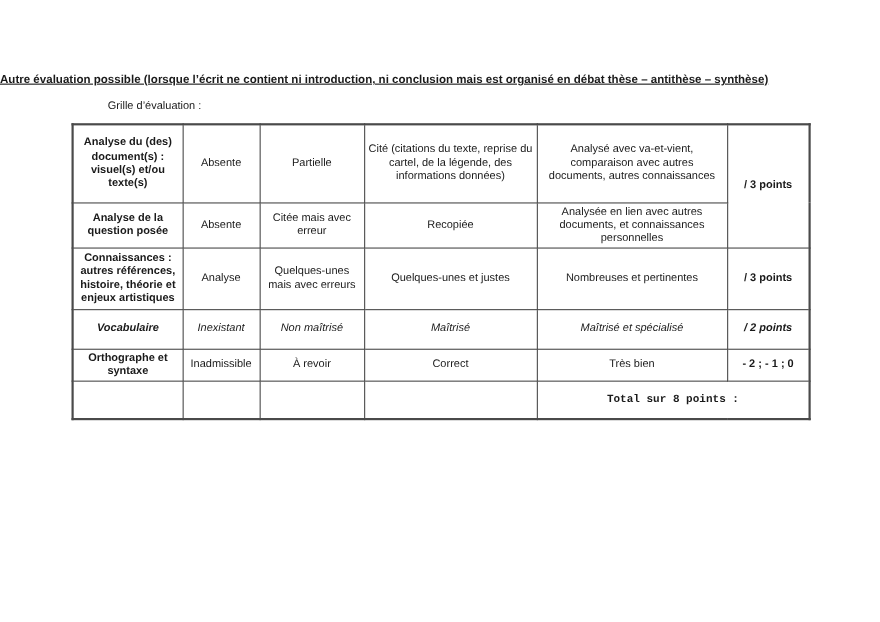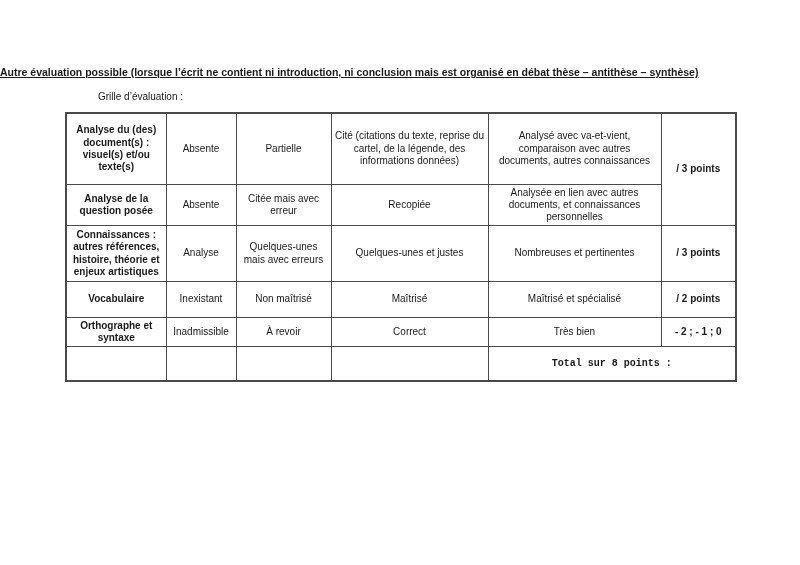--- a/index.html
+++ b/index.html
@@ -51,21 +51,21 @@
     overflow: hidden;
   }
   table.eval {
     border: 2px solid #4a4a4a;
   }
   td.criterion { font-weight: bold; }
   td.points { font-weight: bold; }
   tr.r1 { height: 71px; }
   tr.r2 { height: 35px; padding-left: 13px; }
   tr.r3 { height: 56px; }
-  tr.r4 { height: 36px; }
+  tr.r4 { height: 36px; font-style: italic; }
   tr.r5 { height: 28px; }
   tr.r6 { height: 34px; font-family: Liberation Mono, monospace; }
 </style>
 </head>
 <body>
 
 <div class="doc-title">Autre évaluation possible (lorsque l’écrit ne contient ni introduction, ni conclusion mais est organisé en débat thèse – antithèse – synthèse)</div>
 <div class="grid-label">Grille d’évaluation :</div>
 
 <table class="eval">

